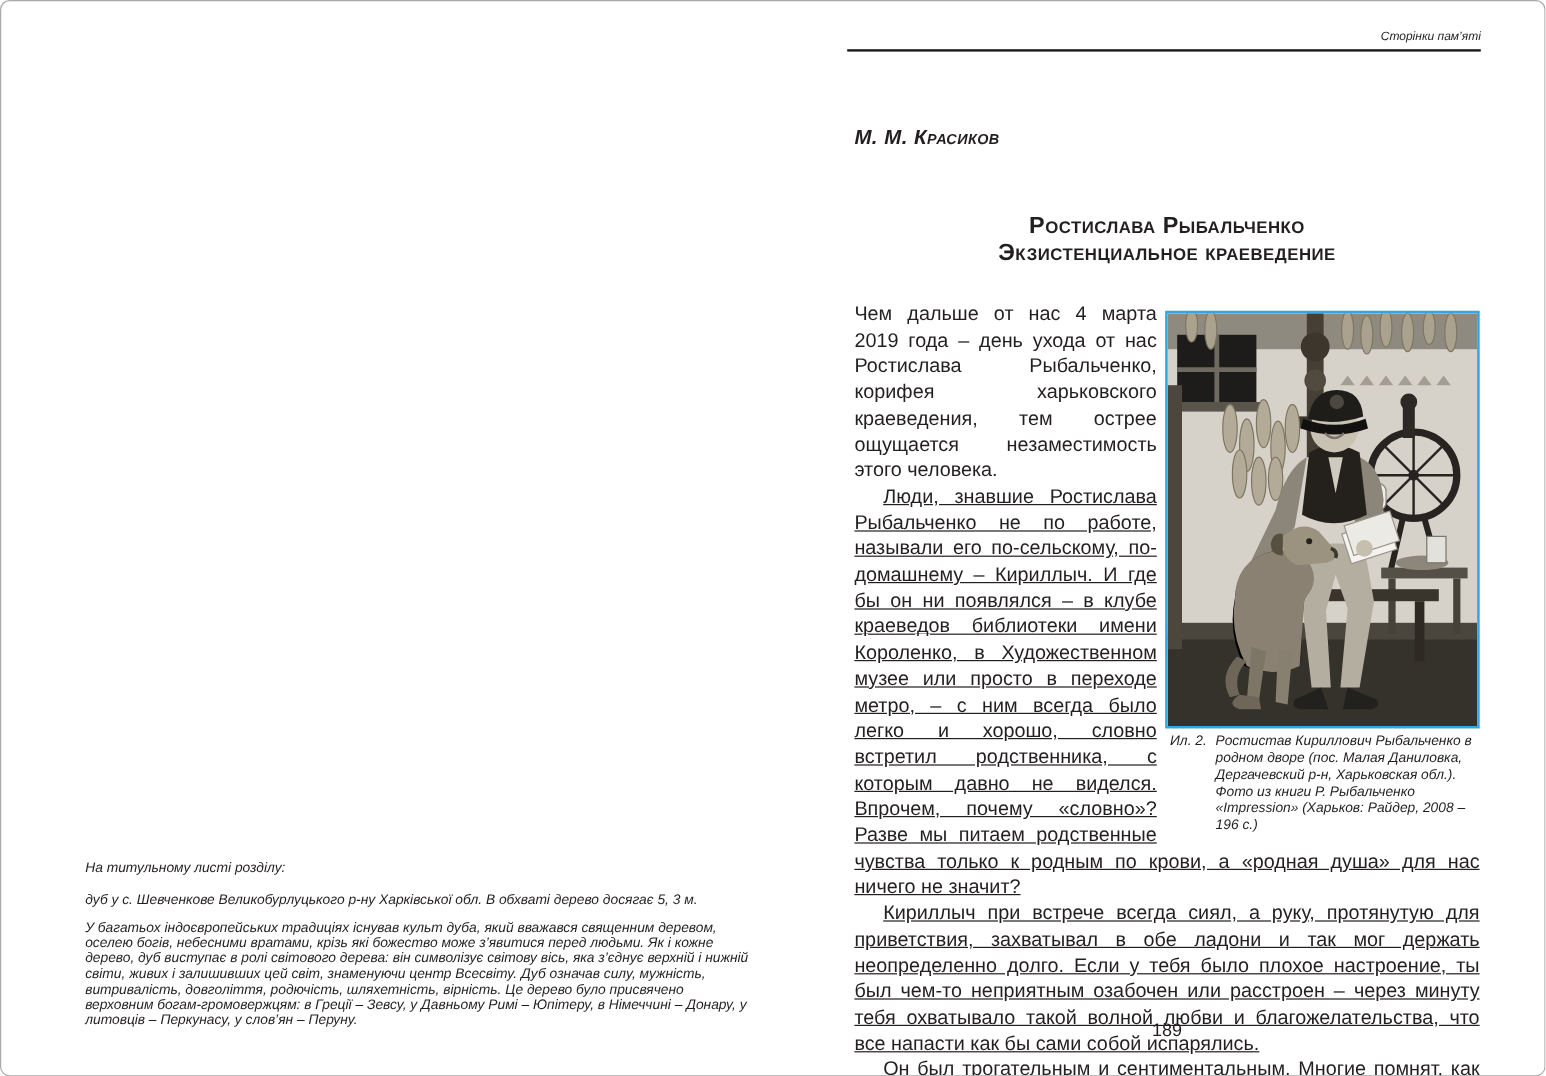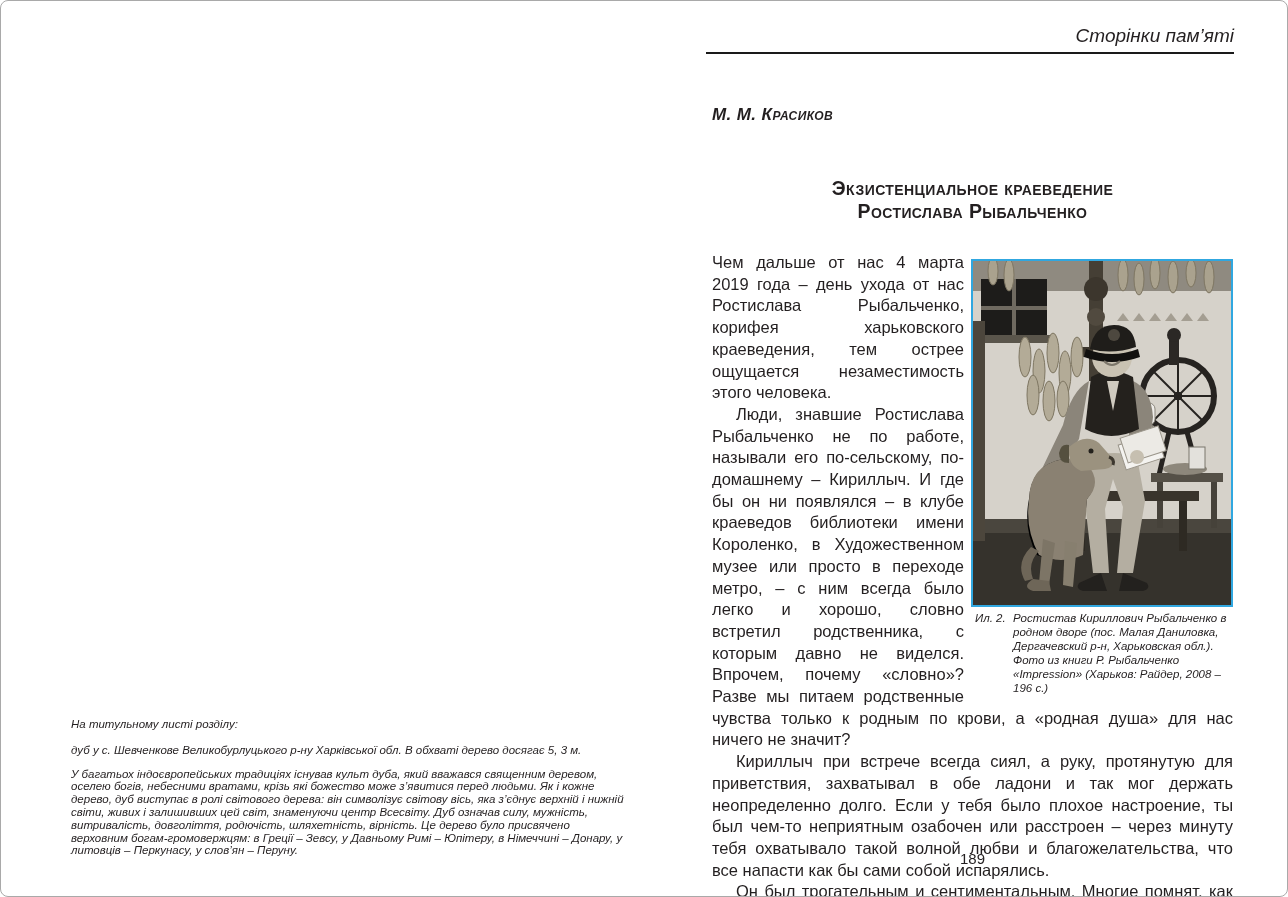--- a/index.html
+++ b/index.html
@@ -5,39 +5,39 @@
   html,body{margin:0;padding:0;background:#ffffff;}
   .canvas{
     position:relative;width:1288px;height:897px;background:#ffffff;
     border:1px solid #a9a9a9;border-radius:8px;box-sizing:border-box;
     font-family:"Liberation Sans",sans-serif;color:#231f20;overflow:hidden;
   }
 
   
   .running-head{
     position:absolute;left:705px;top:24px;width:528px;
-    text-align:right;font-style:italic;font-size:19px;
+    text-align:right;font-style:italic;font-size:10px;
     border-bottom:2px solid #1a1a1a;padding-bottom:5px;
   }
   .author{
     position:absolute;left:711px;top:104px;width:521px;
     text-align:left;font-weight:bold;font-style:italic;
     font-variant:small-caps;font-size:17px;letter-spacing:.4px;
   }
   .article-title{
     position:absolute;left:711px;top:176px;width:521px;
     text-align:center;font-weight:bold;font-variant:small-caps;
     font-size:19.5px;line-height:23px;letter-spacing:.4px;
   }
   .body-text{
     position:absolute;left:711px;top:251px;width:521px;
     font-size:16.5px;line-height:21.7px;text-align:justify;
   }
   .body-text p{margin:0;}
-  .body-text p.indent{text-indent:24px;}
+  .body-text p.indent{text-indent:24px;text-decoration:underline;}
 
   .figure-block{
     float:right;width:262px;margin:7px 0 8px 7px;
   }
   .photo-frame{
     width:258px;height:344px;border:2px solid #30a7e0;
     background:#d8d4cd;overflow:hidden;
   }
   .photo-frame svg{display:block;}
   .figure-caption{
@@ -72,22 +72,22 @@
     <p class="note-heading">На титульному листі розділу:</p>
     <p class="note-line">дуб у с. Шевченкове Великобурлуцького р-ну Харківської обл. В обхваті дерево досягає 5, 3 м.</p>
     <p class="note-paragraph">У багатьох індоєвропейських традиціях існував культ дуба, який вважався священним деревом, оселею богів, небесними вратами, крізь які божество може з’явитися перед людьми. Як і кожне дерево, дуб виступає в ролі світового дерева: він символізує світову вісь, яка з’єднує верхній і нижній світи, живих і залишивших цей світ, знаменуючи центр Всесвіту. Дуб означав силу, мужність, витривалість, довголіття, родючість, шляхетність, вірність. Це дерево було присвячено верховним богам-громовержцям: в Греції – Зевсу, у Давньому Римі – Юпітеру, в Німеччині – Донару, у литовців – Перкунасу, у слов’ян – Перуну.</p>
   </div>
 
   <div class="running-head">Сторінки пам’яті</div>
 
   <div class="author">М. М. Красиков</div>
 
   <div class="article-title">
+    <div>Ростислава Рыбальченко</div>
     <div>Экзистенциальное краеведение</div>
-    <div>Ростислава Рыбальченко</div>
   </div>
 
   <div class="body-text">
 
     <div class="figure-block">
       <div class="photo-frame">
 
         <svg width="258" height="344" viewBox="0 0 258 344">
 
           <rect x="0" y="0" width="258" height="344" fill="#d6d2ca"></rect>

